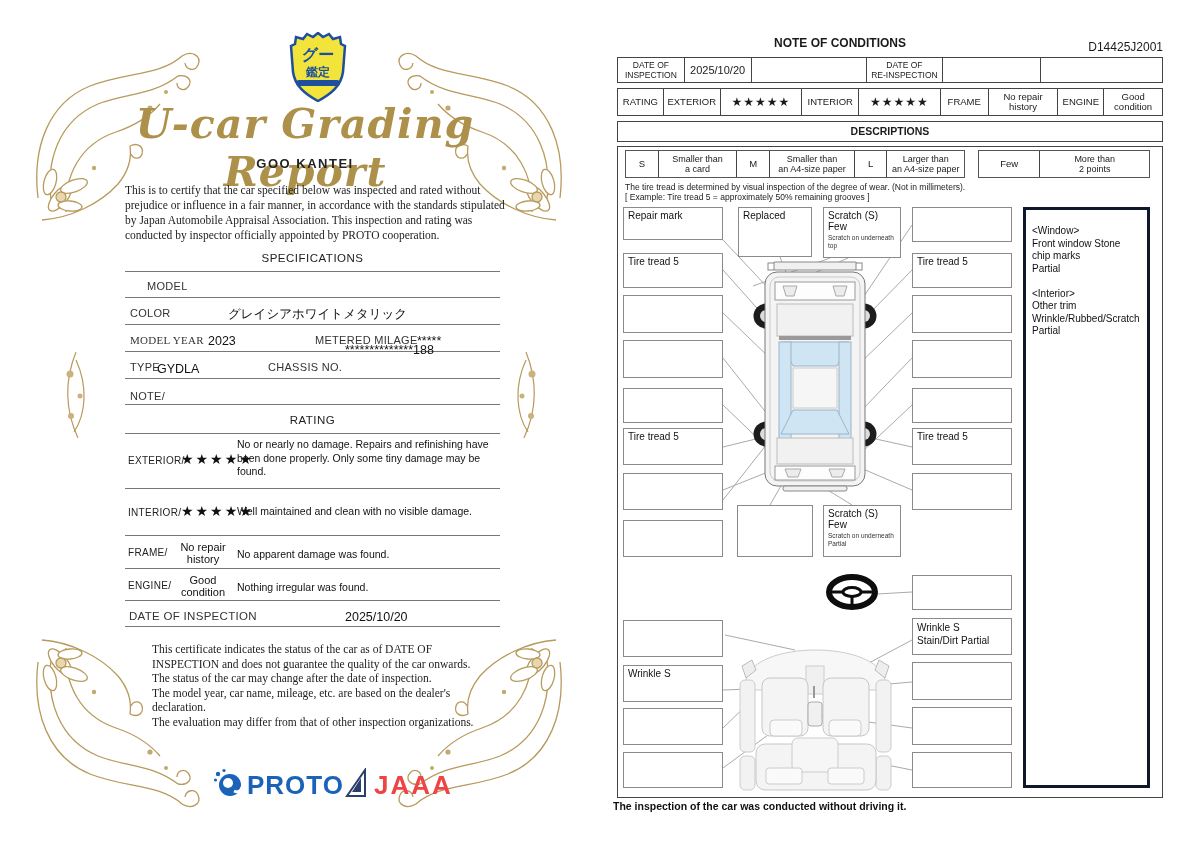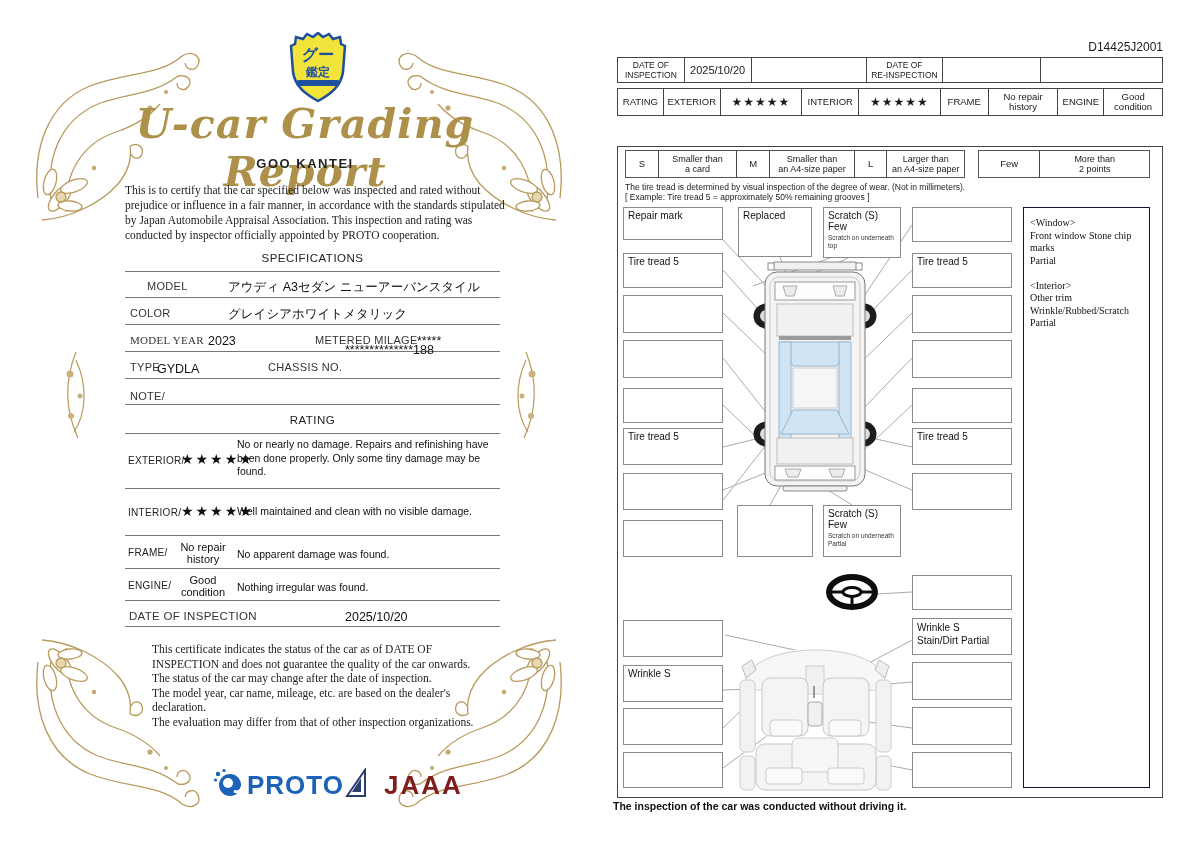--- a/index.html
+++ b/index.html
@@ -25,22 +25,22 @@
   .tbl{position:absolute;display:flex;border:1px solid #444;box-sizing:border-box;background:#fff;}
   .cell{border-right:1px solid #444;display:flex;align-items:center;justify-content:center;
         text-align:center;font-size:9.5px;line-height:10.5px;box-sizing:border-box;}
   .cell:last-child{border-right:none;}
   .cstars{font-size:12px;letter-spacing:1px;}
   .outer-box{position:absolute;border:1px solid #444;background:#fff;box-sizing:border-box;}
   .note-sm{font-size:8.5px;color:#222;}
   .cbox{position:absolute;border:1px solid #8a8a8a;background:#fff;box-sizing:border-box;
         font-size:10px;padding:2px 4px;line-height:11px;color:#111;}
   .cbox .sub{font-size:6.5px;line-height:7.5px;color:#333;margin-top:2px;}
-  .panel{position:absolute;border:1px solid #0f172a;background:#fff;box-sizing:border-box;
-         font-size:10px;line-height:12.5px;padding:9px 6px;color:#111;font-family:Liberation Serif, serif;}
+  .panel{position:absolute;border:3px solid #0f172a;background:#fff;box-sizing:border-box;
+         font-size:10px;line-height:12.5px;padding:15px 6px;color:#111;}
   svg{display:block;}
 </style>
 </head>
 <body>
 
 <div id="stage">
 
   <svg class="abs" style="left:8px;top:0;" width="590" height="848" viewBox="0 0 590 848">
     <defs>
       <g id="cnr" stroke="#b89a5c" fill="none" stroke-width="1.3">
@@ -85,21 +85,20 @@
   </svg>
 
   <div class="abs cert-title" style="left:70px;top:100px;width:470px;">U-car Grading Report</div>
   <div class="abs cert-sub" style="left:70px;top:156px;width:470px;">GOO KANTEI</div>
 
   <div class="abs cert-body" style="left:125px;top:183px;width:390px;">This is to certify that the car specified below was inspected and rated without prejudice or influence in a fair manner, in accordance with the standards stipulated by Japan Automobile Appraisal Association. This inspection and rating was conducted by inspector officially appointed by PROTO cooperation.</div>
 
   <div class="abs sec-head" style="left:125px;top:252px;width:375px;">SPECIFICATIONS</div>
   <div class="hline" style="top:271px;"></div>
   <span class="abs sl" style="left:147px;top:280px;">MODEL</span>
-  <span class="abs sv" style="left:228px;top:279px;">アウディ A3セダン ニューアーバンスタイル</span>
   <div class="hline" style="top:297px;"></div>
   <span class="abs sl" style="left:130px;top:307px;">COLOR</span>
   <span class="abs sv" style="left:228px;top:306px;">グレイシアホワイトメタリック</span>
   <div class="hline" style="top:324px;"></div>
   <span class="abs sl" style="left:130px;top:334px;font-family:Liberation Serif, serif;">MODEL YEAR</span>
   <span class="abs sv" style="left:208px;top:334px;">2023</span>
   <span class="abs sl" style="left:315px;top:334px;">METERED MILAGE</span>
   <span class="abs sv" style="left:417px;top:334px;">*****</span>
   <div class="hline" style="top:351px;"></div>
   <span class="abs sl" style="left:130px;top:361px;">TYPE</span>
@@ -152,22 +151,23 @@
     <path d="M21,24 C25,26 28,24 29,20" stroke="#fff" stroke-width="3" fill="none"></path>
     <circle cx="5" cy="7" r="2.2" fill="#1b63b8"></circle>
     <circle cx="11" cy="3.5" r="1.6" fill="#1b63b8"></circle>
     <circle cx="2.5" cy="13" r="1.6" fill="#1b63b8"></circle>
   </svg>
   <span class="abs logo-txt" style="left:247px;top:770px;color:#1b63b8;">PROTO</span>
   <svg class="abs" style="left:344px;top:768px;" width="26" height="30" viewBox="0 0 26 30">
     <polygon points="21,2 21,28 3,28" fill="none" stroke="#2b3f6d" stroke-width="2"></polygon>
     <polygon points="17,10 17,24 8,24" fill="#2b3f6d"></polygon>
   </svg>
-  <span class="abs logo-txt" style="left:384px;top:770px;color:#7f1d1d;letter-spacing:2px;">JAAA</span>
-
+  <span class="abs logo-txt" style="left:374px;top:770px;color:#ef4444;letter-spacing:2px;">JAAA</span>
+
+  <div class="abs" style="left:617px;top:36px;width:446px;text-align:center;font-size:12px;font-weight:bold;">NOTE OF CONDITIONS</div>
   <div class="abs" style="left:1040px;top:40px;width:123px;text-align:right;font-size:12px;">D14425J2001</div>
 
   <div class="tbl" style="left:617px;top:57px;width:546px;height:26px;">
     <div class="cell pre" style="width:67px;font-size:8.5px;">DATE OF
 INSPECTION</div>
     <div class="cell" style="width:67px;font-size:11px;">2025/10/20</div>
     <div class="cell" style="width:116px;"></div>
     <div class="cell pre" style="width:76px;font-size:8.5px;">DATE OF
 RE-INSPECTION</div>
     <div class="cell" style="width:99px;"></div>
@@ -181,20 +181,23 @@
     <div class="cell" style="width:57px;">INTERIOR</div>
     <div class="cell cstars" style="width:82px;">★★★★★</div>
     <div class="cell" style="width:48px;">FRAME</div>
     <div class="cell pre" style="width:70px;">No repair
 history</div>
     <div class="cell" style="width:46px;">ENGINE</div>
     <div class="cell pre" style="width:58px;">Good
 condition</div>
   </div>
 
+  <div class="tbl" style="left:617px;top:121px;width:546px;height:21px;">
+    <div class="cell" style="width:546px;font-weight:bold;font-size:10.5px;">DESCRIPTIONS</div>
+  </div>
 
   <div class="outer-box" style="left:617px;top:146px;width:546px;height:652px;"></div>
 
   <div class="tbl" style="left:625px;top:150px;width:340px;height:28px;border-color:#555;">
     <div class="cell" style="width:33px;">S</div>
     <div class="cell pre" style="width:79px;font-size:9px;">Smaller than
 a card</div>
     <div class="cell" style="width:33px;">M</div>
     <div class="cell pre" style="width:85px;font-size:9px;">Smaller than
 an A4-size paper</div>

